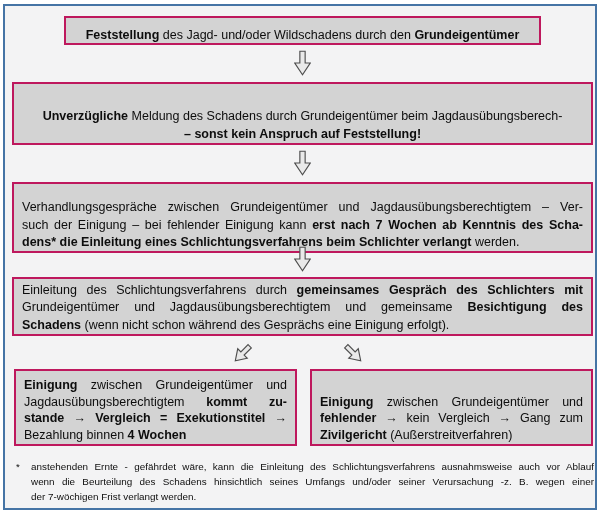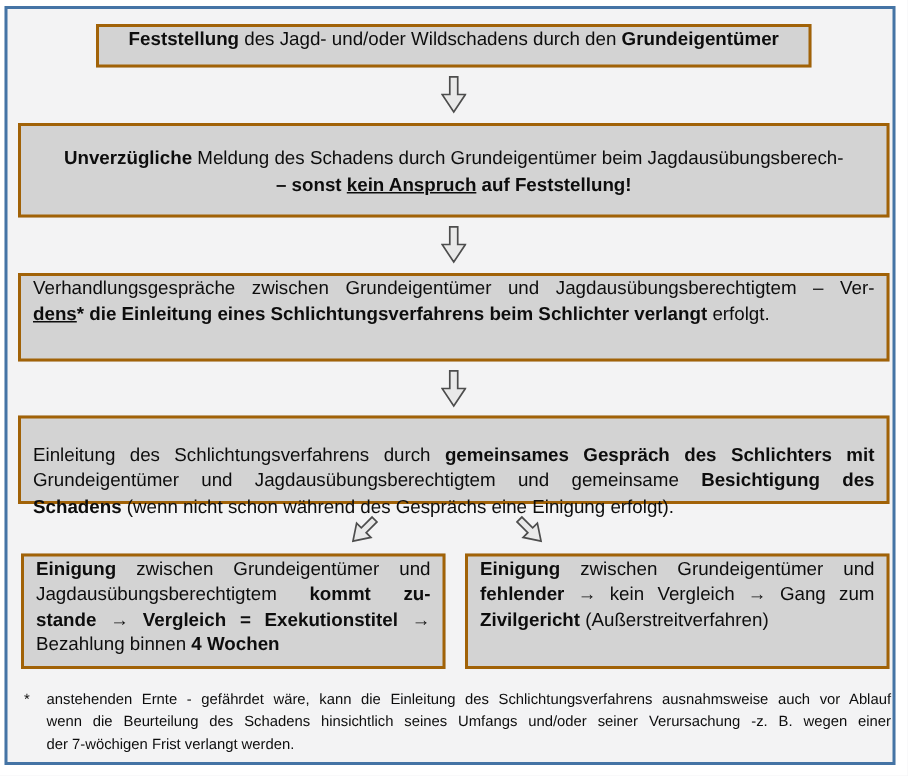--- a/index.html
+++ b/index.html
@@ -7,34 +7,34 @@
     width:605px;height:517px;position:relative;overflow:hidden;
     background:#ffffff;
     font-family:"Liberation Sans", sans-serif;
     color:#0d0d0d;
   }
   .frame{
     position:absolute;left:3px;top:4px;width:594px;height:506px;
     border:2px solid #4574a5;background:#f3f3f4;box-sizing:border-box;
   }
   .box{
-    position:absolute;background:#d3d3d3;border:2px solid #a16207;
+    position:absolute;background:#d3d3d3;border:2px solid #be185d;
     box-sizing:border-box;font-size:12.5px;
-    display:flex;flex-direction:column;justify-content:flex-start;
+    display:flex;flex-direction:column;justify-content:flex-end;
   }
   .line{white-space:normal;}
   .line.j{text-align:justify;text-align-last:justify;}
   .center .line{text-align:center;}
   .b{font-weight:bold;}
-  .u{text-decoration:underline;}
+  .u{}
 
   .step1{left:64px;top:16px;width:477px;height:29px;line-height:16px;}
-  .step2{left:12px;top:82px;width:581px;height:63px;padding:12px 8px;line-height:18px;}
-  .step3{left:12px;top:182px;width:581px;height:59px;padding:0 8px;line-height:17.2px;}
-  .step4{left:12px;top:277px;width:581px;height:59px;padding:16px 8px;line-height:17.4px;}
+  .step2{left:12px;top:82px;width:581px;height:63px;padding:0 8px;line-height:18px;}
+  .step3{left:12px;top:182px;width:581px;height:71px;padding:0 8px;line-height:17.2px;}
+  .step4{left:12px;top:277px;width:581px;height:59px;padding:0 8px;line-height:17.4px;}
   .out-left{left:14px;top:369px;width:283px;height:77px;padding:0 8px;line-height:16.8px;}
   .out-right{left:310px;top:369px;width:283px;height:77px;padding:0 8px;line-height:16.8px;}
 
   .arrow{position:absolute;}
   .a1{left:294px;top:50px;}
   .a2{left:294px;top:150px;}
   .a3{left:294px;top:246px;}
   .dl{left:229px;top:340px;}
   .dr{left:340px;top:340px;}
 
@@ -62,21 +62,22 @@
     <div class="line"><span class="b">Unverzügliche</span><span> Meldung des Schadens durch Grundeigentümer beim Jagdausübungsberech-</span></div>
     <div class="line"><span class="b">– sonst </span><span class="b u">kein Anspruch</span><span class="b"> auf Feststellung!</span></div>
   </div>
 
 <svg class="arrow a2" width="17" height="26" viewBox="0 0 18 26">
   <path d="M6.2 0.6 H11.8 V13 H17.2 L9 25.4 L0.8 13 H6.2 Z" fill="#e9e9e9" stroke="#4d4d4d" stroke-width="1.2" stroke-linejoin="miter"></path>
 </svg>
 
 <div class="box step3">
     <div class="line j"><span>Verhandlungsgespräche zwischen Grundeigentümer und Jagdausübungsberechtigtem – Ver-</span></div>
-    <div class="line"><span class="b u">dens</span><span class="b">*</span><span class="b"> die Einleitung eines Schlichtungsverfahrens beim Schlichter verlangt</span><span> erfolgt.</span></div>
+    <div class="line j"><span>such der Einigung – bei fehlender Einigung kann </span><span class="b u">erst nach 7 Wochen ab Kenntnis des Scha-</span></div>
+    <div class="line"><span class="b u">dens</span><span class="b">*</span><span class="b"> die Einleitung eines Schlichtungsverfahrens beim Schlichter verlangt</span><span> werden.</span></div>
   </div>
 
 <svg class="arrow a3" width="17" height="26" viewBox="0 0 18 26">
   <path d="M6.2 0.6 H11.8 V13 H17.2 L9 25.4 L0.8 13 H6.2 Z" fill="#e9e9e9" stroke="#4d4d4d" stroke-width="1.2" stroke-linejoin="miter"></path>
 </svg>
 
 <div class="box step4">
     <div class="line j"><span>Einleitung des Schlichtungsverfahrens durch </span><span class="b">gemeinsames Gespräch des Schlichters mit</span></div>
     <div class="line j"><span>Grundeigentümer und Jagdausübungsberechtigtem und gemeinsame </span><span class="b">Besichtigung des</span></div>
     <div class="line"><span class="b">Schadens</span><span> (wenn nicht schon während des Gesprächs eine Einigung erfolgt).</span></div>

